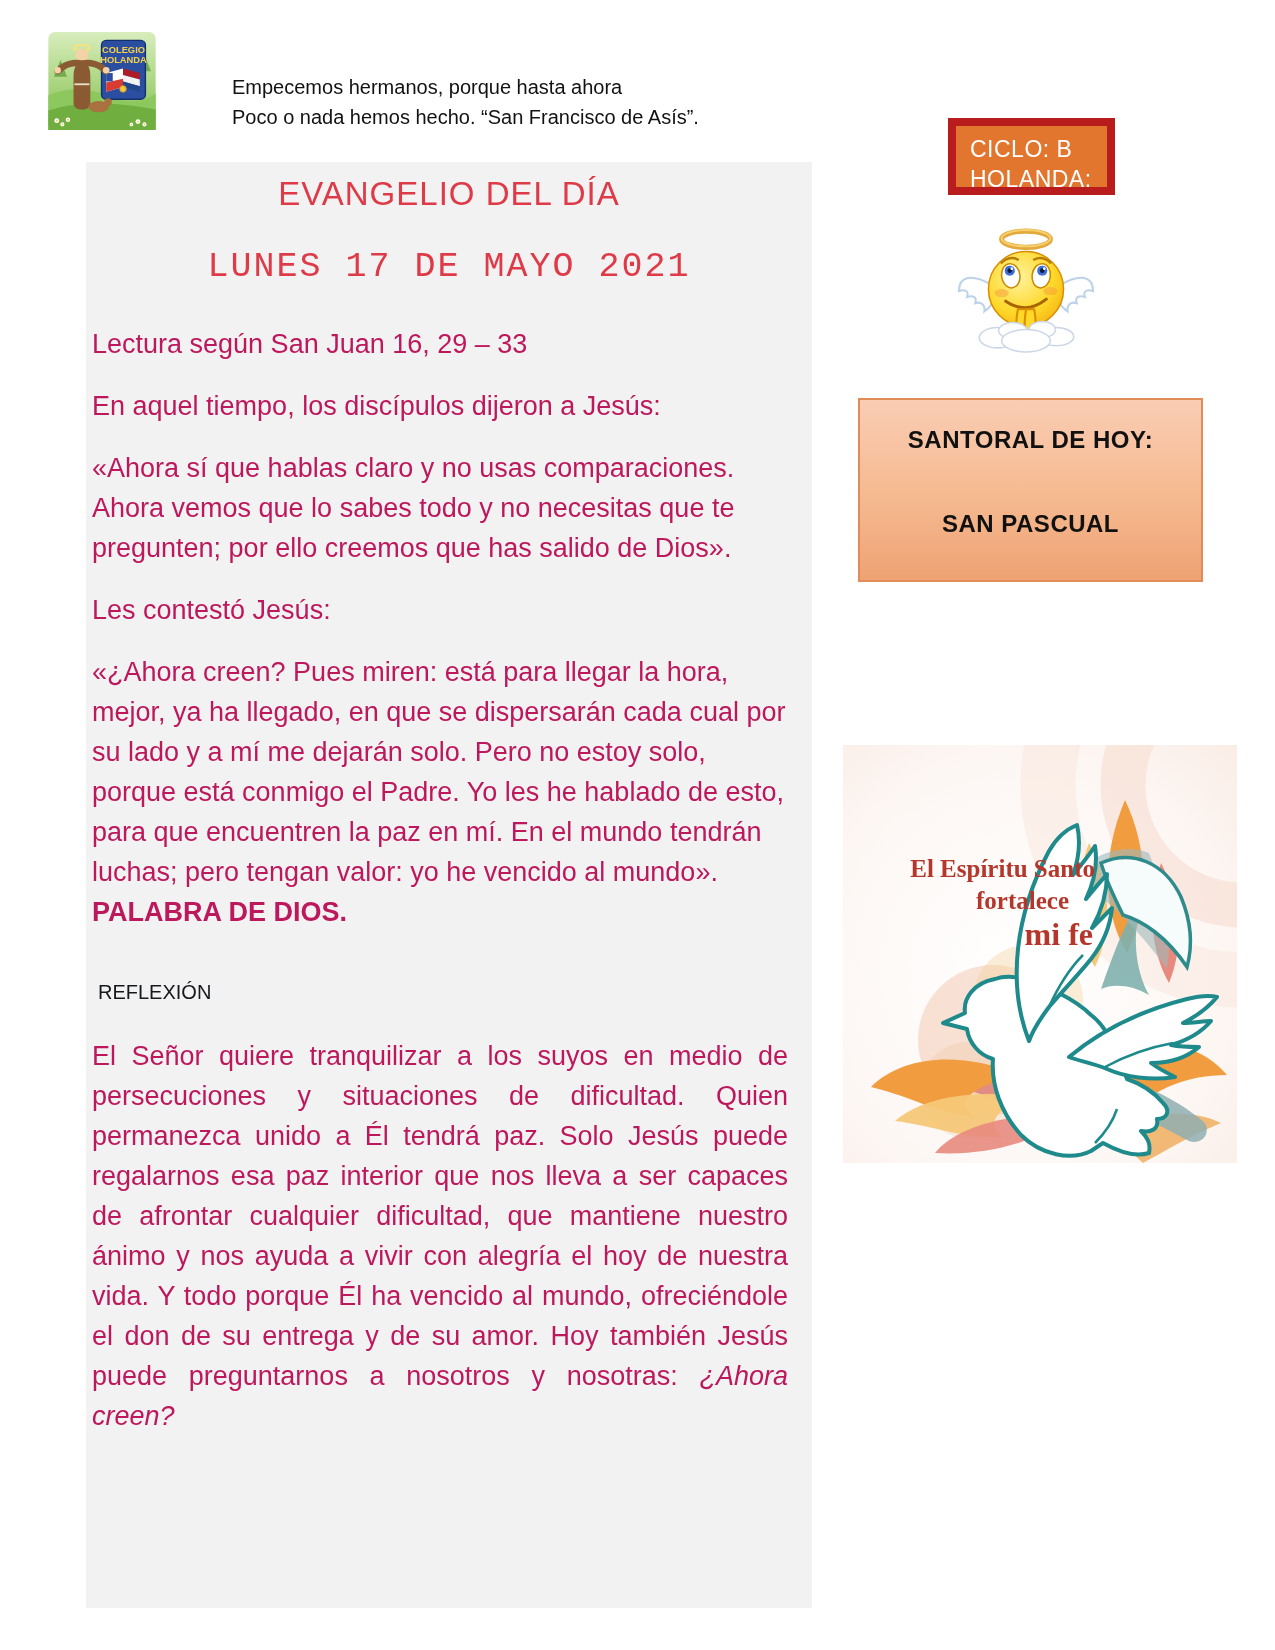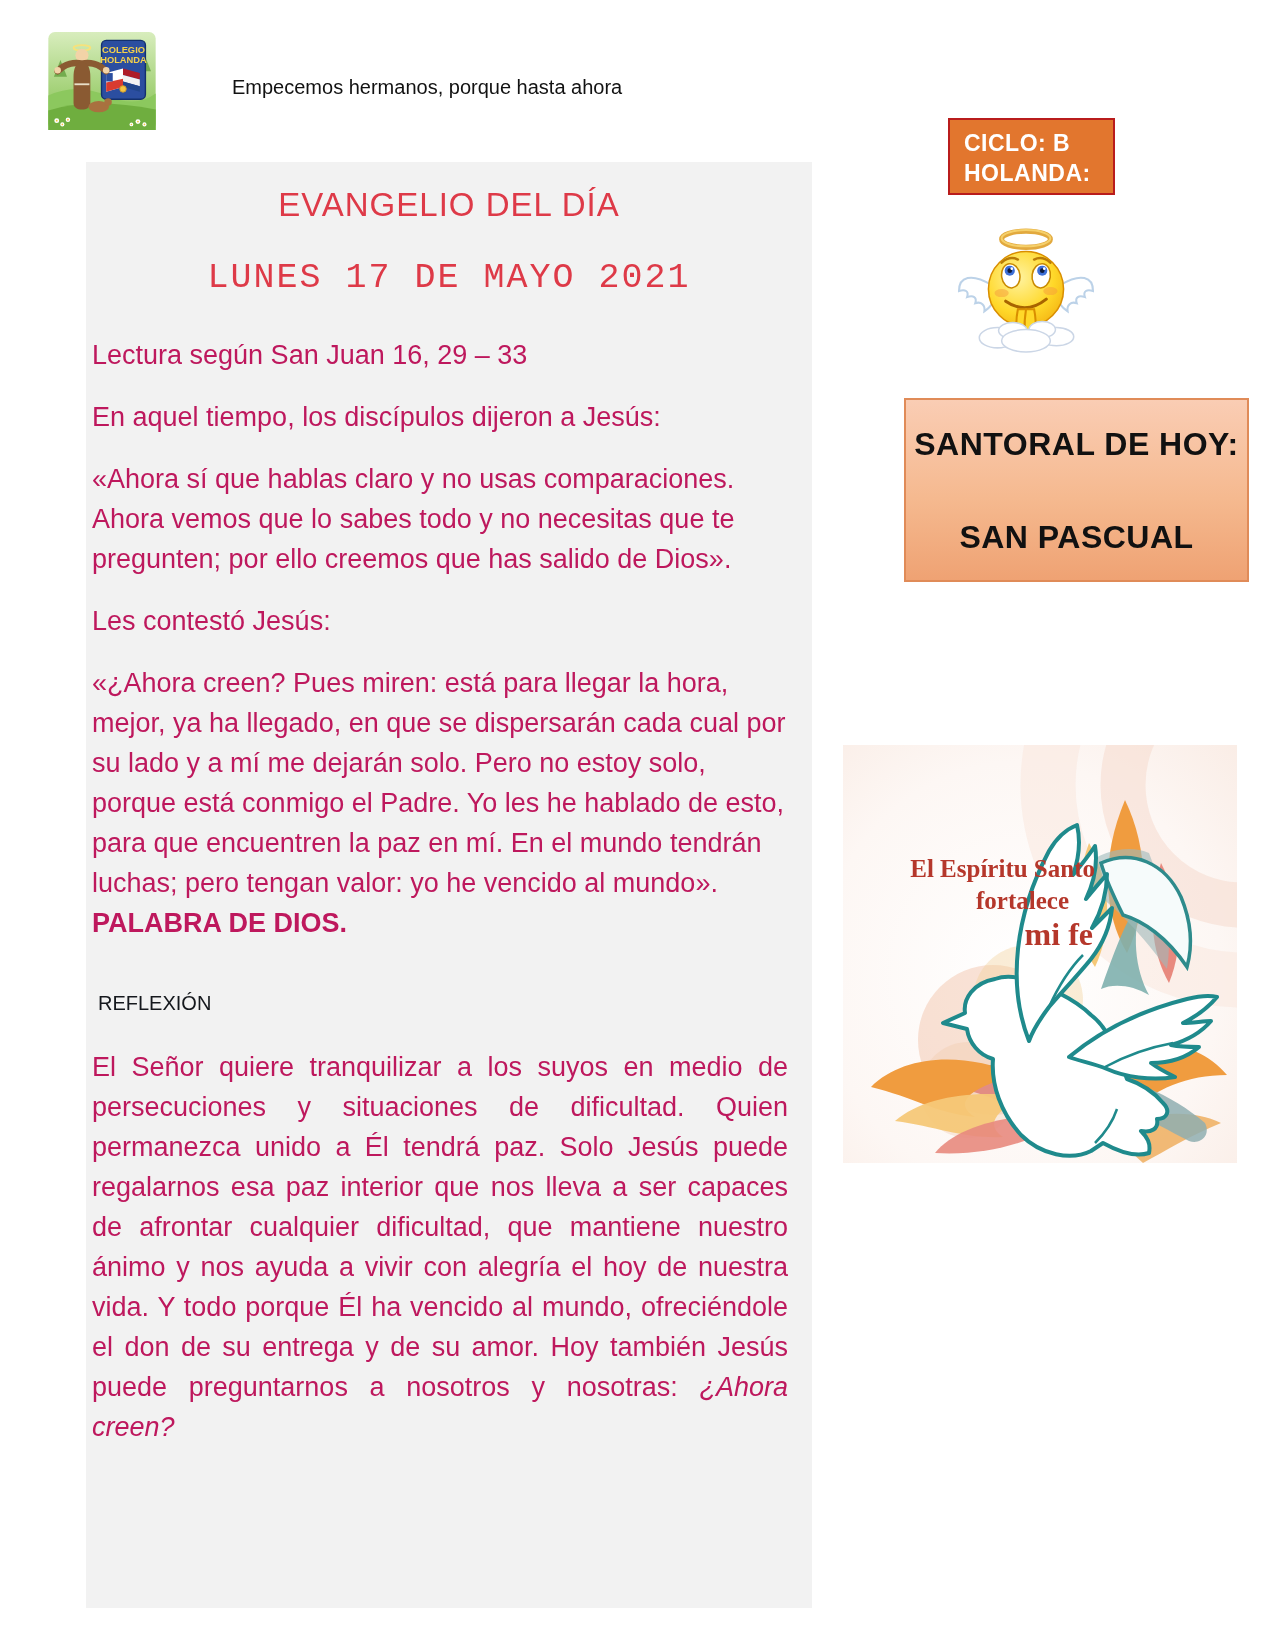--- a/index.html
+++ b/index.html
@@ -7,40 +7,40 @@
   body{
     width:1275px;height:1650px;position:relative;background:#ffffff;
     font-family:"Liberation Sans", sans-serif;color:#1c1f26;overflow:hidden;
   }
   
   .logo{position:absolute;left:45px;top:32px;width:114px;height:98px;}
   .header-quote{position:absolute;left:232px;top:72px;font-size:20px;line-height:30px;color:#121212;}
   
   .ciclo-box{
     position:absolute;left:948px;top:118px;width:167px;height:77px;box-sizing:border-box;
-    background:#E2762E;border:2px solid #b91c1c;color:#ffffff;font-weight:bold;
+    background:#E2762E;border:8px solid #b91c1c;color:#ffffff;font-weight:normal;
     font-size:23px;line-height:30px;padding:8px 0 0 14px;letter-spacing:.5px;
   }
   
   .angel{position:absolute;left:956px;top:224px;width:140px;height:132px;}
   
   .santoral-box{
-    position:absolute;left:904px;top:398px;width:345px;height:184px;box-sizing:border-box;
+    position:absolute;left:858px;top:398px;width:345px;height:184px;box-sizing:border-box;
     background:linear-gradient(180deg,#FACDB4 0%,#F5B98F 55%,#EFA273 100%);
-    border:2px solid #E08B58;color:#111111;font-weight:bold;font-size:32px;
+    border:2px solid #E08B58;color:#111111;font-weight:bold;font-size:24px;
     text-align:center;padding-top:26px;letter-spacing:.5px;
   }
   .santoral-box .line2{margin-top:56px;}
   
   .main{
     position:absolute;left:86px;top:162px;width:726px;height:1446px;box-sizing:border-box;
     background:#F2F2F2;padding-top:8px;
   }
   .main h1,.main h2{
-    margin:15px;text-align:center;font-weight:400;color:#DE3A48;
+    margin:4px;text-align:center;font-weight:400;color:#DE3A48;
   }
   .main h1{font-size:33px;line-height:40px;margin-bottom:32px;letter-spacing:1px;}
   .main h2{font-size:35px;line-height:42px;margin-bottom:36px;letter-spacing:2px;font-family:Liberation Mono, monospace;}
   .main p{
     margin:0 22px 22px 6px;width:696px;font-size:27px;line-height:40px;color:#be185d;
   }
   .bold-inline{font-weight:bold;}
   .reflexion-heading{
     margin:40px 0 24px 12px;font-size:20px;line-height:40px;font-weight:normal;color:#15181d;
   }
@@ -112,20 +112,21 @@
         <circle cx="21" cy="94" r="1"></circle>
       <circle cx="96" cy="96" r="1"></circle>
         <circle cx="103" cy="99" r="0.9"></circle>
         <circle cx="89" cy="99" r="0.8"></circle>
     </g>
   </svg>
 </div>
 
 <div class="header-quote">
   <div>Empecemos hermanos, porque hasta ahora</div>
+  <div>Poco o nada hemos hecho. “San Francisco de Asís”.</div>
 </div>
 
 <div class="ciclo-box">
   <div>CICLO: B</div>
   <div>HOLANDA:</div>
 </div>
 
 <div class="angel">
   <svg width="140" height="132" viewBox="0 0 136 130">
     <defs>

